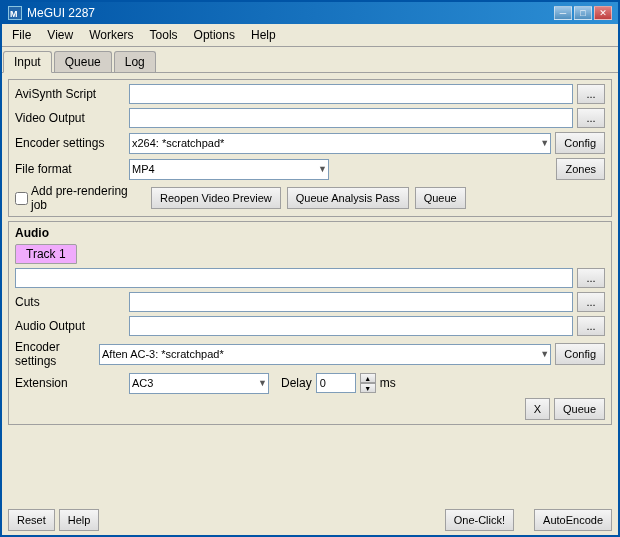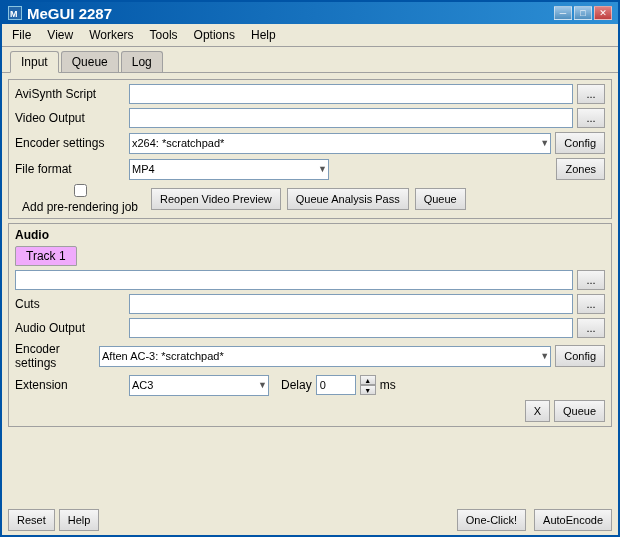--- a/index.html
+++ b/index.html
@@ -39,22 +39,22 @@
       height: 14px;
       background: #4a9fd4;
       border: 1px solid #89c4e1;
       display: flex;
       align-items: center;
       justify-content: center;
       font-size: 8px;
       color: white;
     }
     .title-bar-title {
-      font-size: 15px;
-      font-weight: bold;
+      font-size: 12px;
+      font-weight: normal;
     }
     .title-bar-controls {
       display: flex;
       gap: 2px;
     }
     .title-btn {
       width: 18px;
       height: 14px;
       border: 1px solid rgba(255,255,255,0.5);
       background: linear-gradient(to bottom, #a0c8e8, #5090c0);
@@ -76,21 +76,21 @@
       gap: 4px;
       flex-shrink: 0;
     }
     .menu-item {
       padding: 2px 6px;
       cursor: pointer;
       font-size: 12px;
     }
     .tabs-bar {
       background: #ece9d8;
-      padding: 4px 8px 0 8px;
+      padding: 4px 8px 0 1px;
       display: flex;
       gap: 2px;
       flex-shrink: 0;
     }
     .tab {
       padding: 3px 10px;
       border: 1px solid #a0a0a0;
       border-bottom: none;
       background: #d4d0c8;
       cursor: pointer;
@@ -196,21 +196,20 @@
       align-items: center;
       gap: 6px;
     }
     .checkbox-label {
       display: flex;
       align-items: center;
       gap: 3px;
       font-size: 12px;
       width: 130px;
       flex-shrink: 0;
-      flex-direction: column;
     }
     .checkbox-input {
       width: 13px;
       height: 13px;
     }
     .audio-tabs {
       display: flex;
       gap: 0;
       margin-bottom: 4px;
     }
@@ -231,21 +230,21 @@
       justify-content: space-between;
       padding: 4px 6px;
       flex-shrink: 0;
     }
     .footer-left {
       display: flex;
       gap: 4px;
     }
     .footer-right {
       display: flex;
-      gap: 8px;
+      gap: 20px;
     }
     .delay-input {
       width: 40px;
       height: 20px;
       border: 1px solid #7f9db9;
       background: white;
       padding: 1px 3px;
       font-size: 11px;
     }
     .spinner-wrapper {

